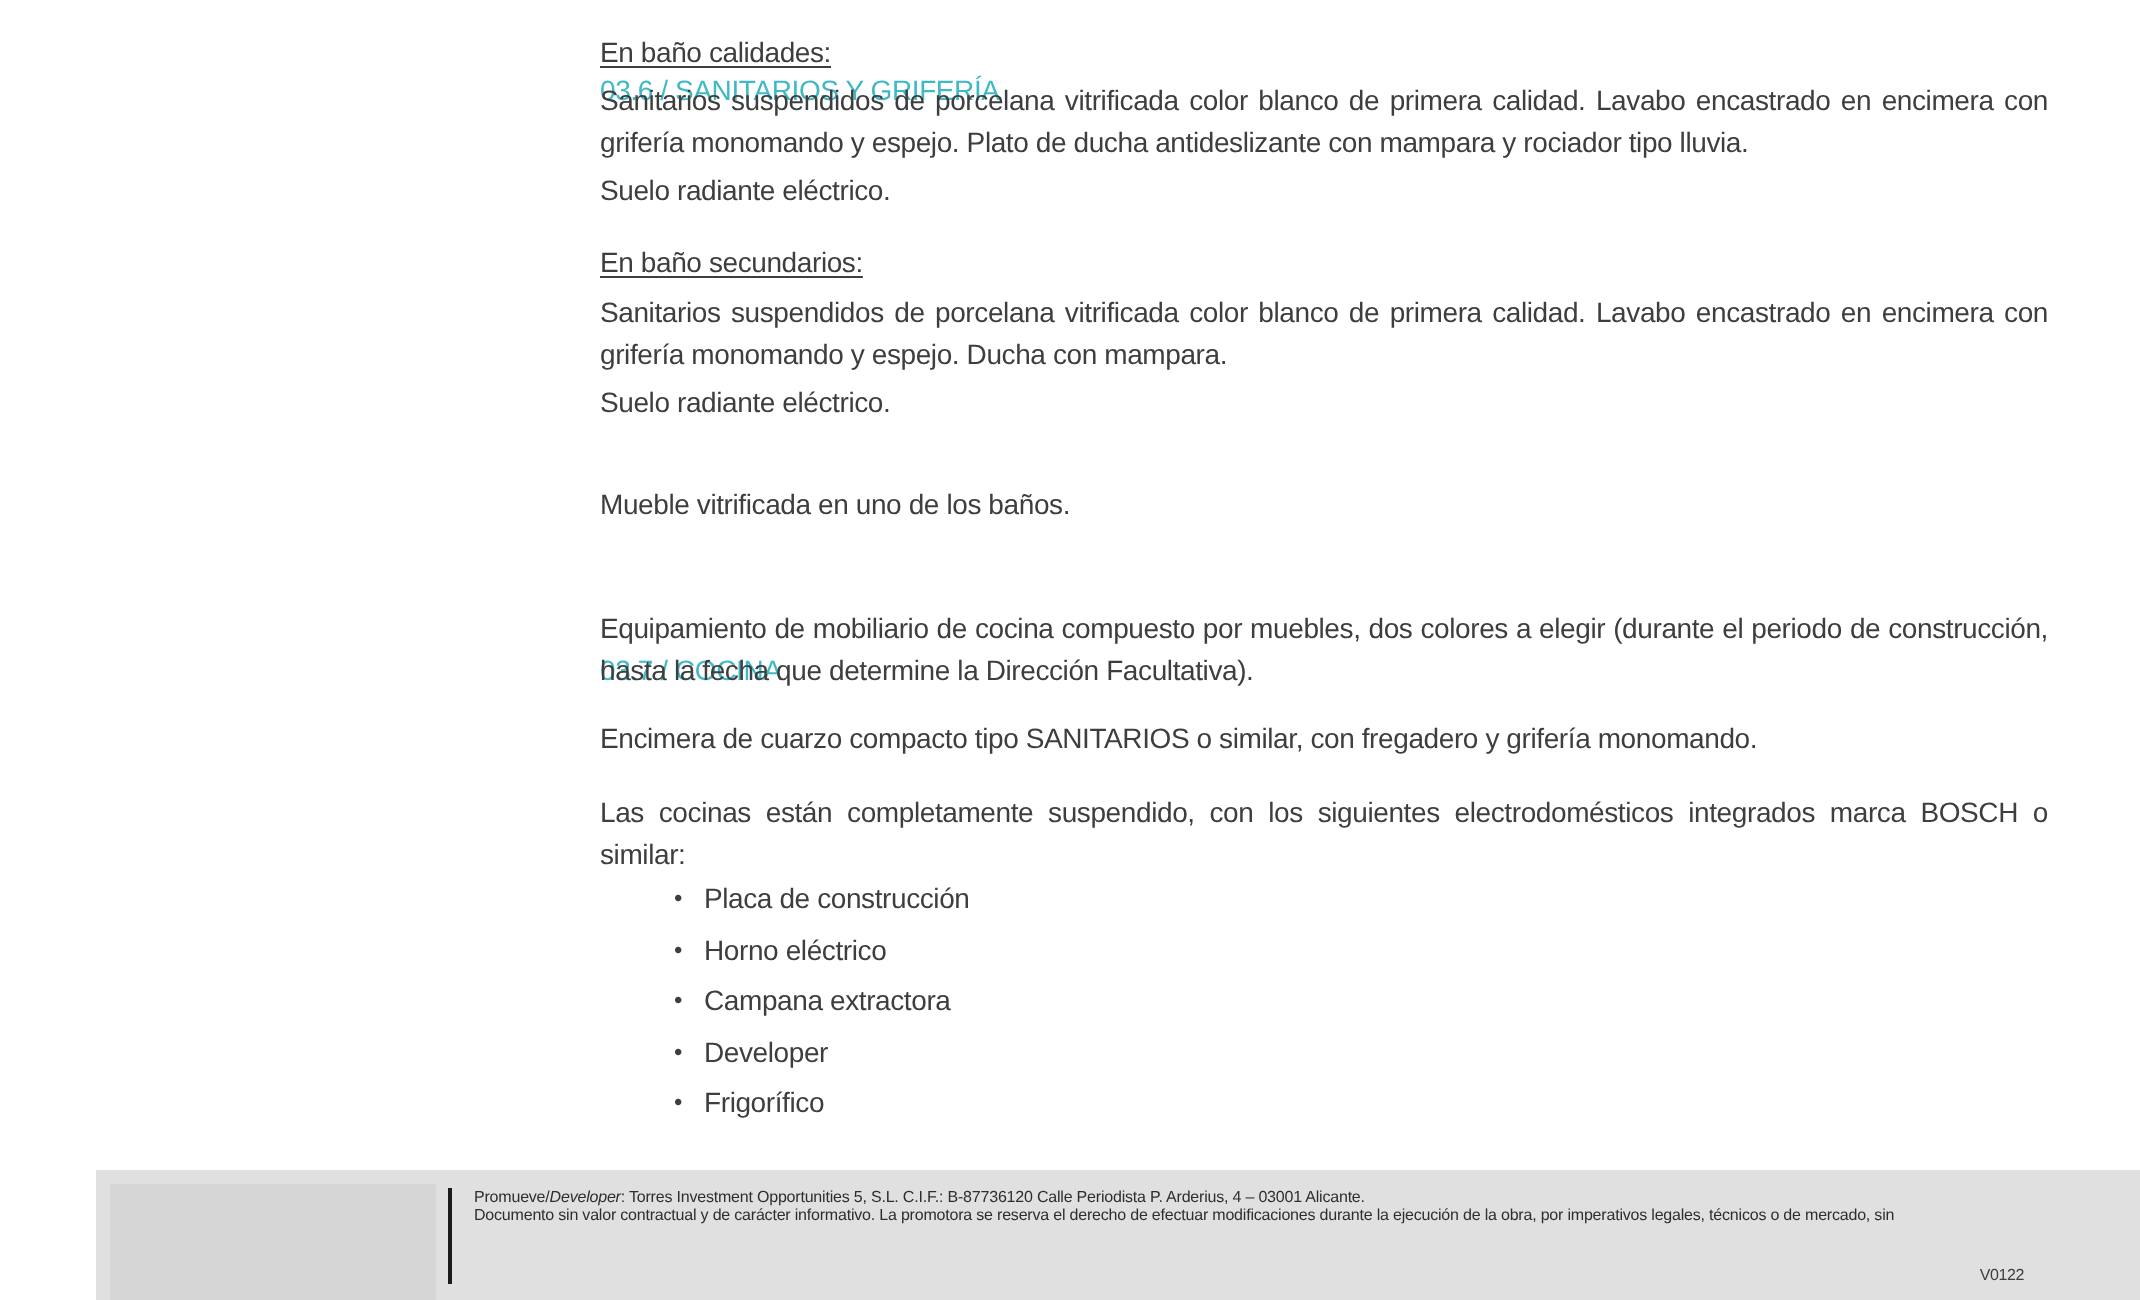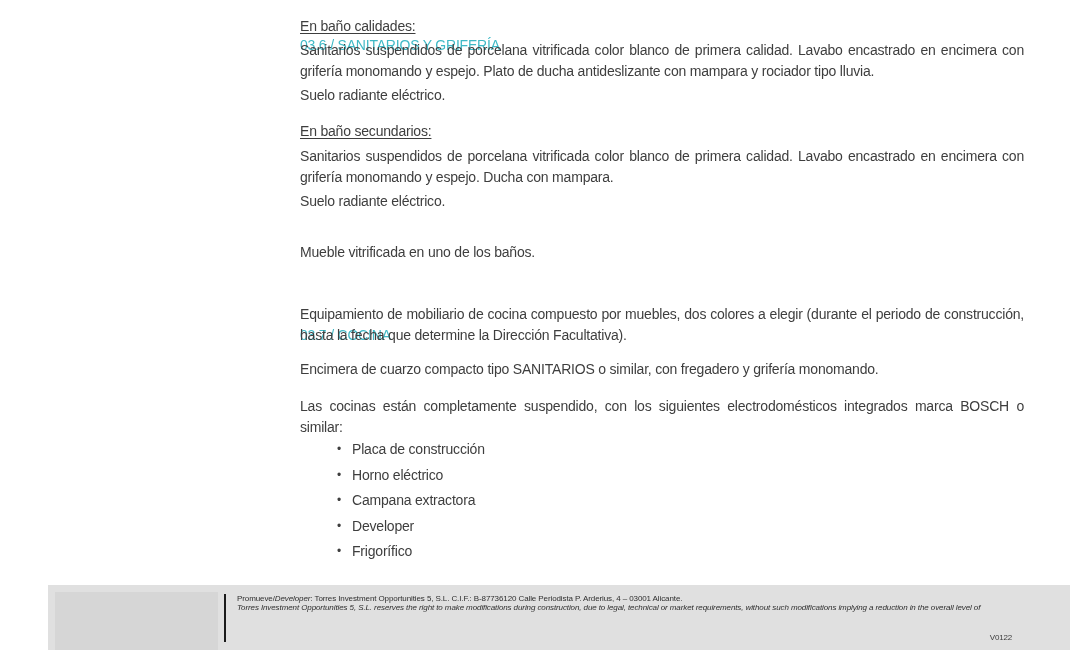--- a/index.html
+++ b/index.html
@@ -56,18 +56,18 @@
     <li><span class="bullet">•</span><span>Campana extractora</span></li>
     <li><span class="bullet">•</span><span>Developer</span></li>
     <li><span class="bullet">•</span><span>Frigorífico</span></li>
   </ul>
 
   <div class="footer-band">
     <div class="footer-box"></div>
     <div class="footer-bar"></div>
     <div class="footer-text">
       <div class="fline"><span>Promueve/</span><span class="it">Developer</span><span>: Torres Investment Opportunities 5, S.L. C.I.F.: B-87736120 Calle Periodista P. Arderius, 4 – 03001 Alicante.</span></div>
-      <div class="fline it">Torres Investment Opportunities 5, S.L. reserves the right to make modifications during construction, due to legal, technical or market requirements, without such modifications implying a reduction in the overall level of</div>
+      <div class="fline">Documento sin valor contractual y de carácter informativo. La promotora se reserva el derecho de efectuar modificaciones durante la ejecución de la obra, por imperativos legales, técnicos o de mercado, sin</div>
     </div>
     <div class="footer-version">V0122</div>
   </div>
 
 </div>
 
 </body></html>

